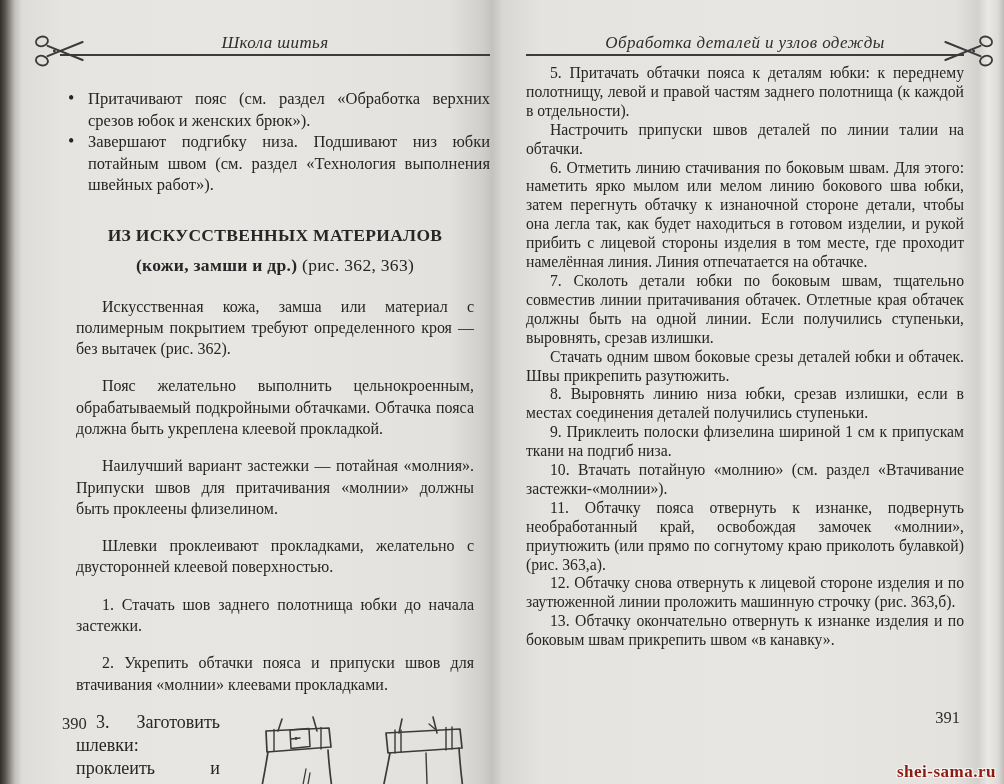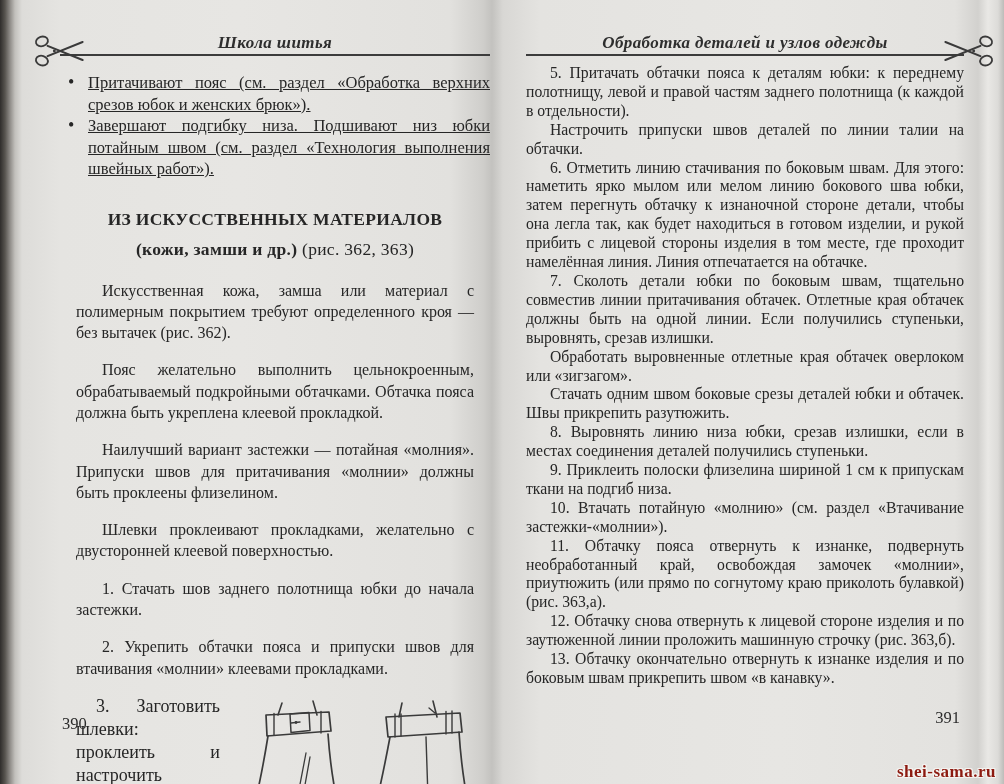--- a/index.html
+++ b/index.html
@@ -18,27 +18,27 @@
       #d8d7d4 503px,#e4e3e0 540px,#e7e6e3 780px,#e3e2df 955px,
       #d2d1ce 978px,#e9e8e5 988px,#dcdbd8 998px,#bdbcb9 1004px);
   }
   .page{position:absolute;top:22px;}
   .page-left{left:60px;width:430px;}
   .page-right{left:526px;width:438px;}
 
   .running-head{position:relative;height:32px;border-bottom:2px solid #3c3c3c;}
   .rh-title{
     position:absolute;left:0;right:0;bottom:1px;text-align:center;
-    font-style:italic;font-size:17px;letter-spacing:.4px;color:#2e2e2e;font-weight:bold;
+    font-style:italic;font-size:17px;letter-spacing:.4px;color:#2e2e2e;
   }
   .scissors{position:absolute;bottom:-14px;width:52px;height:34px;}
   .scissors-left{left:-26px;}
   .scissors-right{right:-30px;transform:scaleX(-1);}
 
-  ul.bullets{margin:16px 0 0 0;padding:0;list-style:none;text-decoration:underline;}
+  ul.bullets{margin:32px 0 0 0;padding:0;list-style:none;}
   ul.bullets li{
     position:relative;padding-left:28px;margin:0;
     font-size:16.5px;line-height:21.5px;text-align:justify;
   }
   ul.bullets li::before{
     content:"\2022";position:absolute;left:8px;top:0;font-size:18px;
   }
 
   h2.heading{margin:24px 6px 14px 6px;text-align:center;font-size:17.5px;line-height:30px;font-weight:bold;letter-spacing:.3px;}
   h2.heading .hl{display:block;}
@@ -138,21 +138,20 @@
       <ellipse class="ink" cx="7" cy="23.5" rx="5.4" ry="4.2" stroke-width="1.6" transform="rotate(18 7 23.5)"></ellipse>
       <circle cx="18" cy="15" r="1.3" fill="#3a3a3a"></circle>
     </svg>
   </div>
 
   <div style="margin-top:8px;">
     <p class="body">5. Притачать обтачки пояса к деталям юбки: к переднему полотнищу, левой и правой частям заднего полотнища (к каждой в отдельности).</p>
     <p class="body">Настрочить припуски швов деталей по линии талии на обтачки.</p>
     <p class="body">6. Отметить линию стачивания по боковым швам. Для этого: наметить ярко мылом или мелом линию бокового шва юбки, затем перегнуть обтачку к изнаночной стороне детали, чтобы она легла так, как будет находиться в готовом изделии, и рукой прибить с лицевой стороны изделия в том месте, где проходит намелённая линия. Линия отпечатается на обтачке.</p>
     <p class="body">7. Сколоть детали юбки по боковым швам, тщательно совместив линии притачивания обтачек. Отлетные края обтачек должны быть на одной линии. Если получились ступеньки, выровнять, срезав излишки.</p>
-    <p class="body">Обработать выровненные отлетные края обтачек оверлоком или «зигзагом».</p>
     <p class="body">Стачать одним швом боковые срезы деталей юбки и обтачек. Швы прикрепить разутюжить.</p>
     <p class="body">8. Выровнять линию низа юбки, срезав излишки, если в местах соединения деталей получились ступеньки.</p>
     <p class="body">9. Приклеить полоски флизелина шириной 1 см к припускам ткани на подгиб низа.</p>
     <p class="body">10. Втачать потайную «молнию» (см. раздел «Втачивание застежки-«молнии»).</p>
     <p class="body">11. Обтачку пояса отвернуть к изнанке, подвернуть необработанный край, освобождая замочек «молнии», приутюжить (или прямо по согнутому краю приколоть булавкой) (рис. 363,а).</p>
     <p class="body">12. Обтачку снова отвернуть к лицевой стороне изделия и по заутюженной линии проложить машинную строчку (рис. 363,б).</p>
     <p class="body">13. Обтачку окончательно отвернуть к изнанке изделия и по боковым швам прикрепить швом «в канавку».</p>
   </div>
 </div>
 

